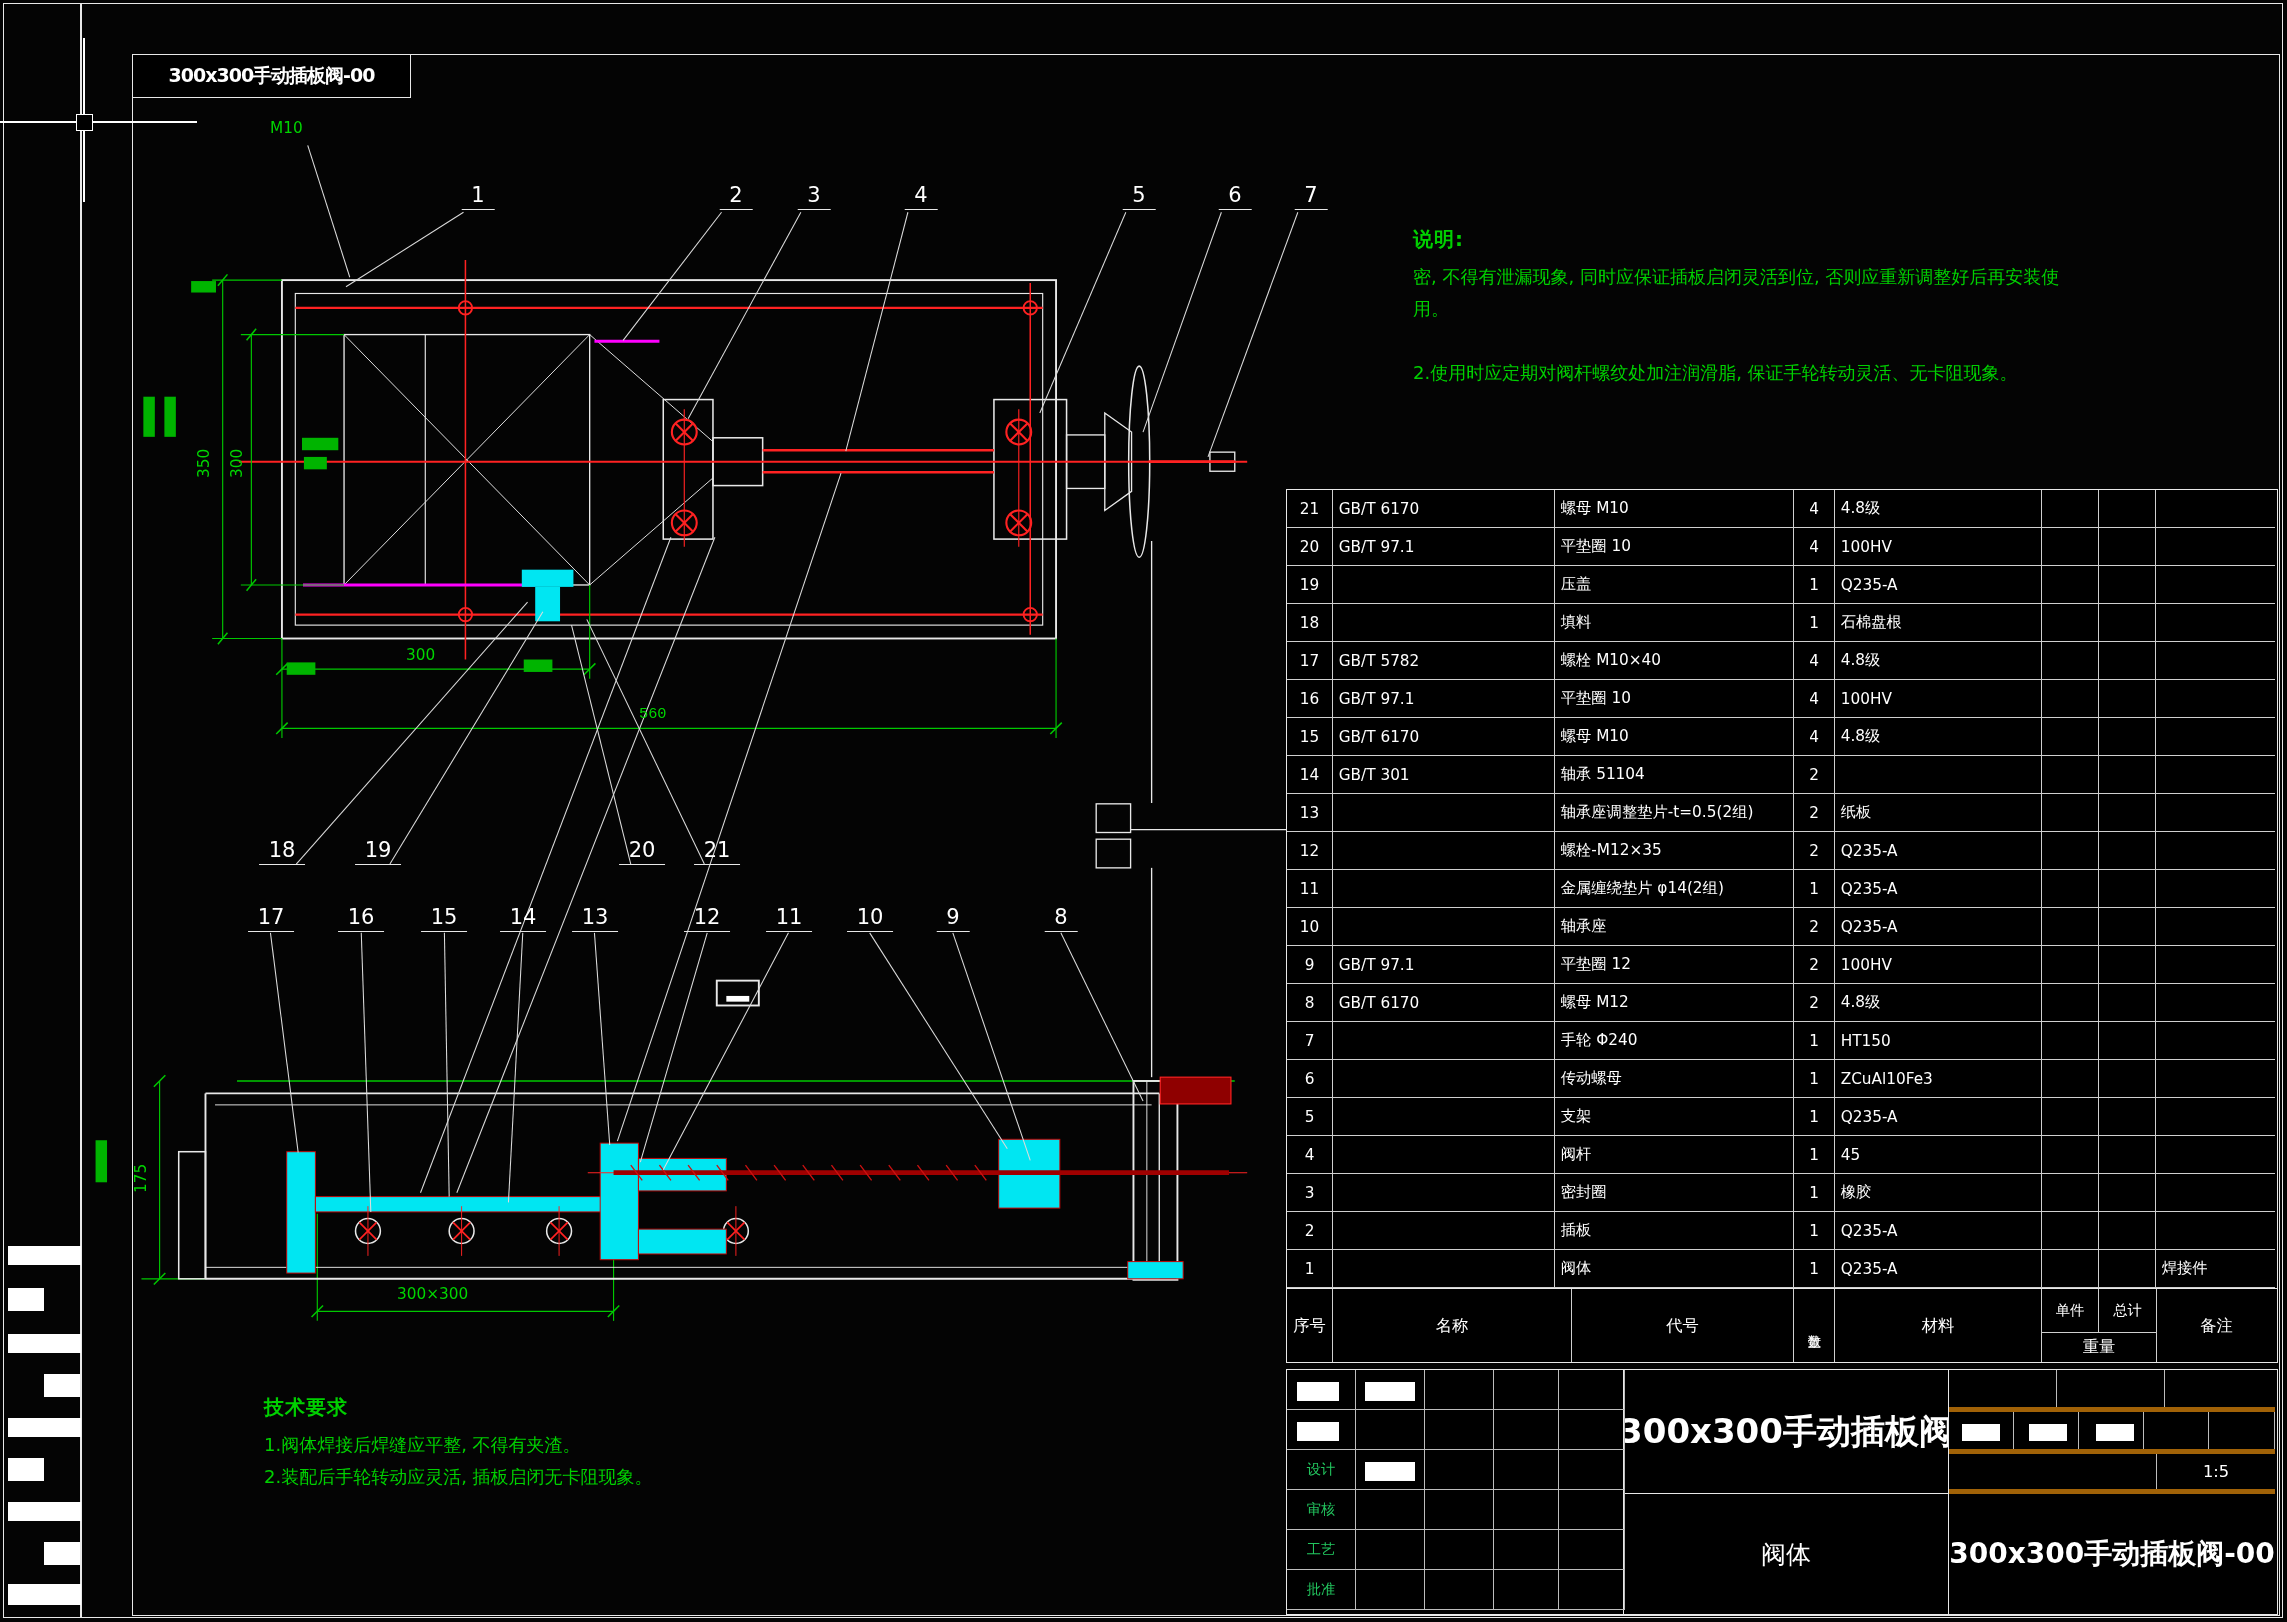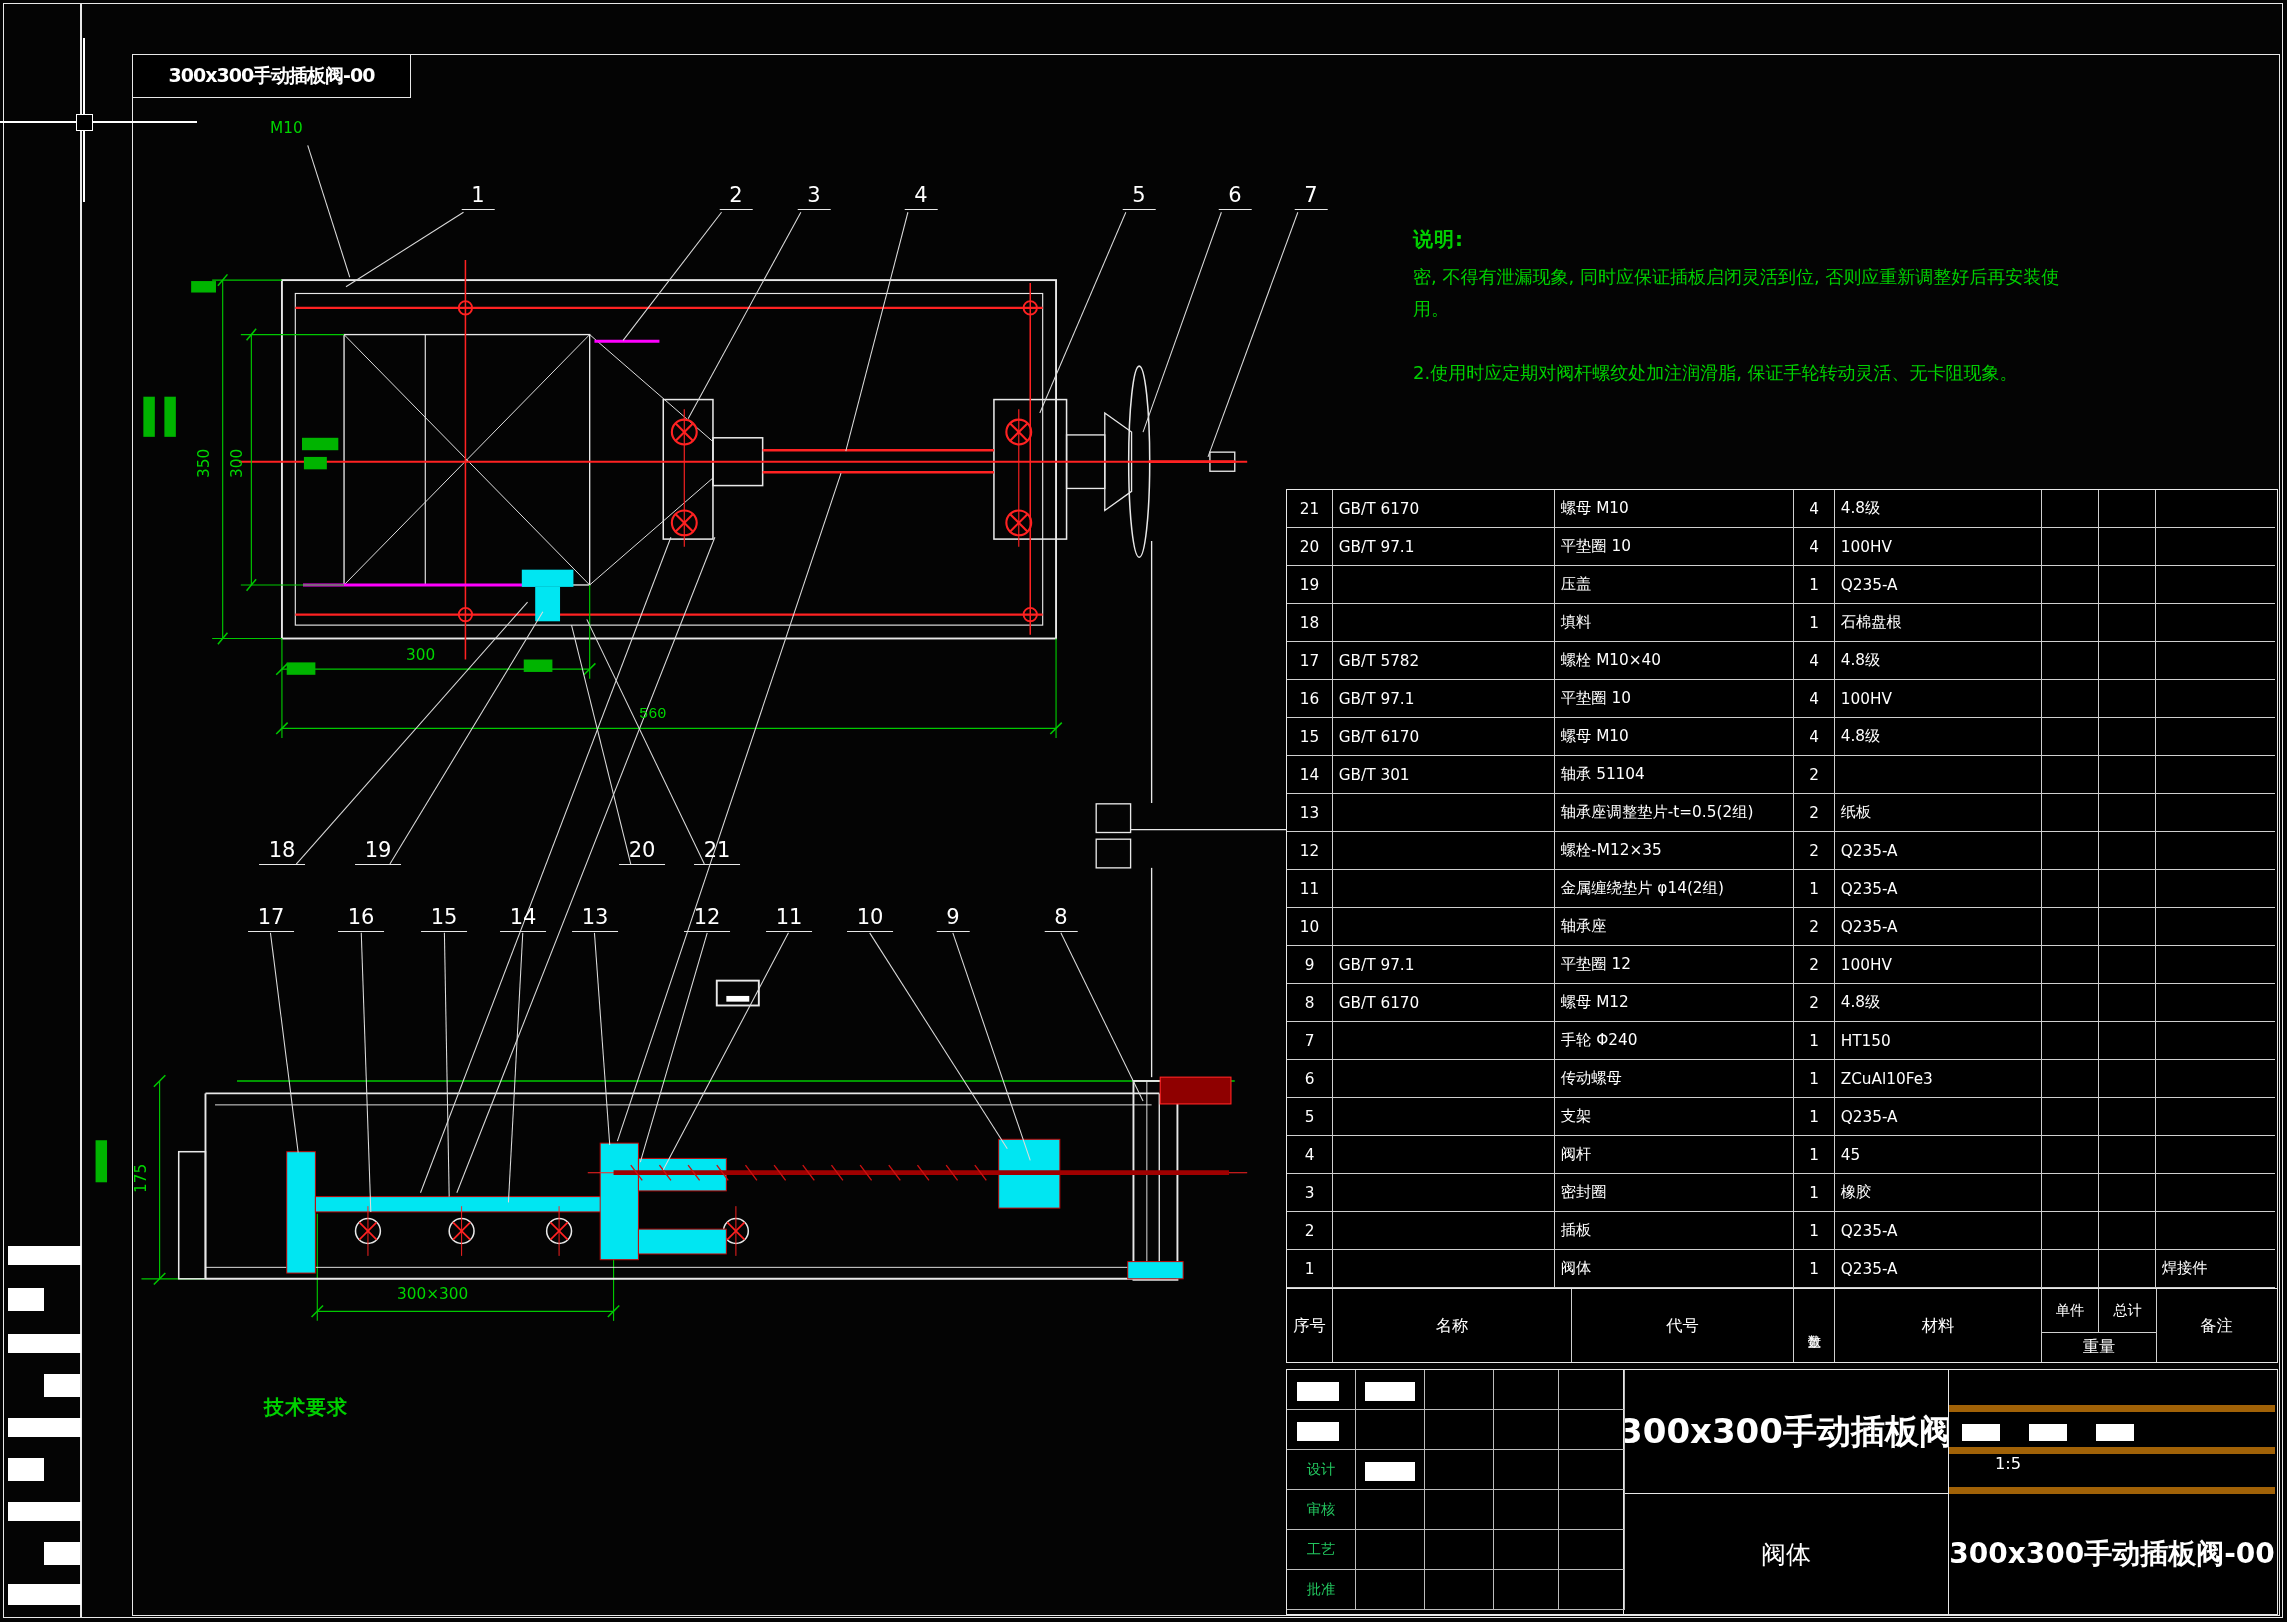--- a/index.html
+++ b/index.html
@@ -55,21 +55,21 @@
               display:flex;background:#000;}
   .tb-left{width:337px;display:grid;grid-template-columns:69px 69px 69px 65px 66px;grid-auto-rows:40px;
            border-right:1.9px solid #e8e8e8;box-sizing:border-box;position:relative;}
   .tb-cell{border-right:1px solid #bdbdbd;border-bottom:1px solid #bdbdbd;box-sizing:border-box;color:#22c55e;
            font-size:14.3px;display:flex;align-items:center;justify-content:center;overflow:hidden;}
   .tb-mid{width:325px;border-right:1.9px solid #e8e8e8;box-sizing:border-box;display:flex;flex-direction:column;}
   .tb-title{height:124px;border-bottom:1px solid #e8e8e8;box-sizing:border-box;display:flex;align-items:center;
             justify-content:center;color:#fff;font-size:34px;font-weight:bold;white-space:nowrap;overflow:hidden;}
   .tb-sub{flex:1;display:flex;align-items:center;justify-content:center;color:#fff;font-size:25px;}
   .tb-right{width:326px;display:flex;flex-direction:column;position:relative;}
-  .tbr-row{display:flex;border-bottom:7px solid #a16207;box-sizing:border-box;flex-direction:column;}
+  .tbr-row{display:flex;border-bottom:5px solid #a16207;box-sizing:border-box;}
   .tbr-cell{border-right:1px solid #bdbdbd;box-sizing:border-box;color:#fff;font-size:16.3px;
             display:flex;align-items:center;justify-content:center;}
   .tbr-cell:last-child{border-right:none;}
   .tb-dno{flex:1;display:flex;align-items:center;justify-content:center;color:#fff;font-size:28px;
           font-weight:bold;white-space:nowrap;overflow:hidden;}
   .blk{position:absolute;background:#fff;}
   .mblk{position:absolute;background:#fff;}
 </style>
 </head>
 <body>
@@ -345,20 +345,24 @@
     <div>
         <div class="note-line">密, 不得有泄漏现象, 同时应保证插板启闭灵活到位, 否则应重新调整好后再安装使</div>
         <div class="note-line">用。</div>
         <div class="note-line"></div>
         <div class="note-line">2.使用时应定期对阀杆螺纹处加注润滑脂, 保证手轮转动灵活、无卡阻现象。</div>
       </div>
   </div>
 
   <div class="abs" style="left:264px;top:1394px;width:593px;">
     <div class="note-heading">技术要求</div>
+    <div>
+        <div class="note-line">1.阀体焊接后焊缝应平整, 不得有夹渣。</div>
+        <div class="note-line">2.装配后手轮转动应灵活, 插板启闭无卡阻现象。</div>
+      </div>
   </div>
 
   <div class="abs" id="bom">
     <div>
         <div class="bom-row">
           <div class="bc c-no">21</div>
           <div class="bc c-code">GB/T 6170</div>
           <div class="bc c-name">螺母 M10</div>
           <div class="bc c-qty">4</div>
           <div class="bc c-mat">4.8级</div>

